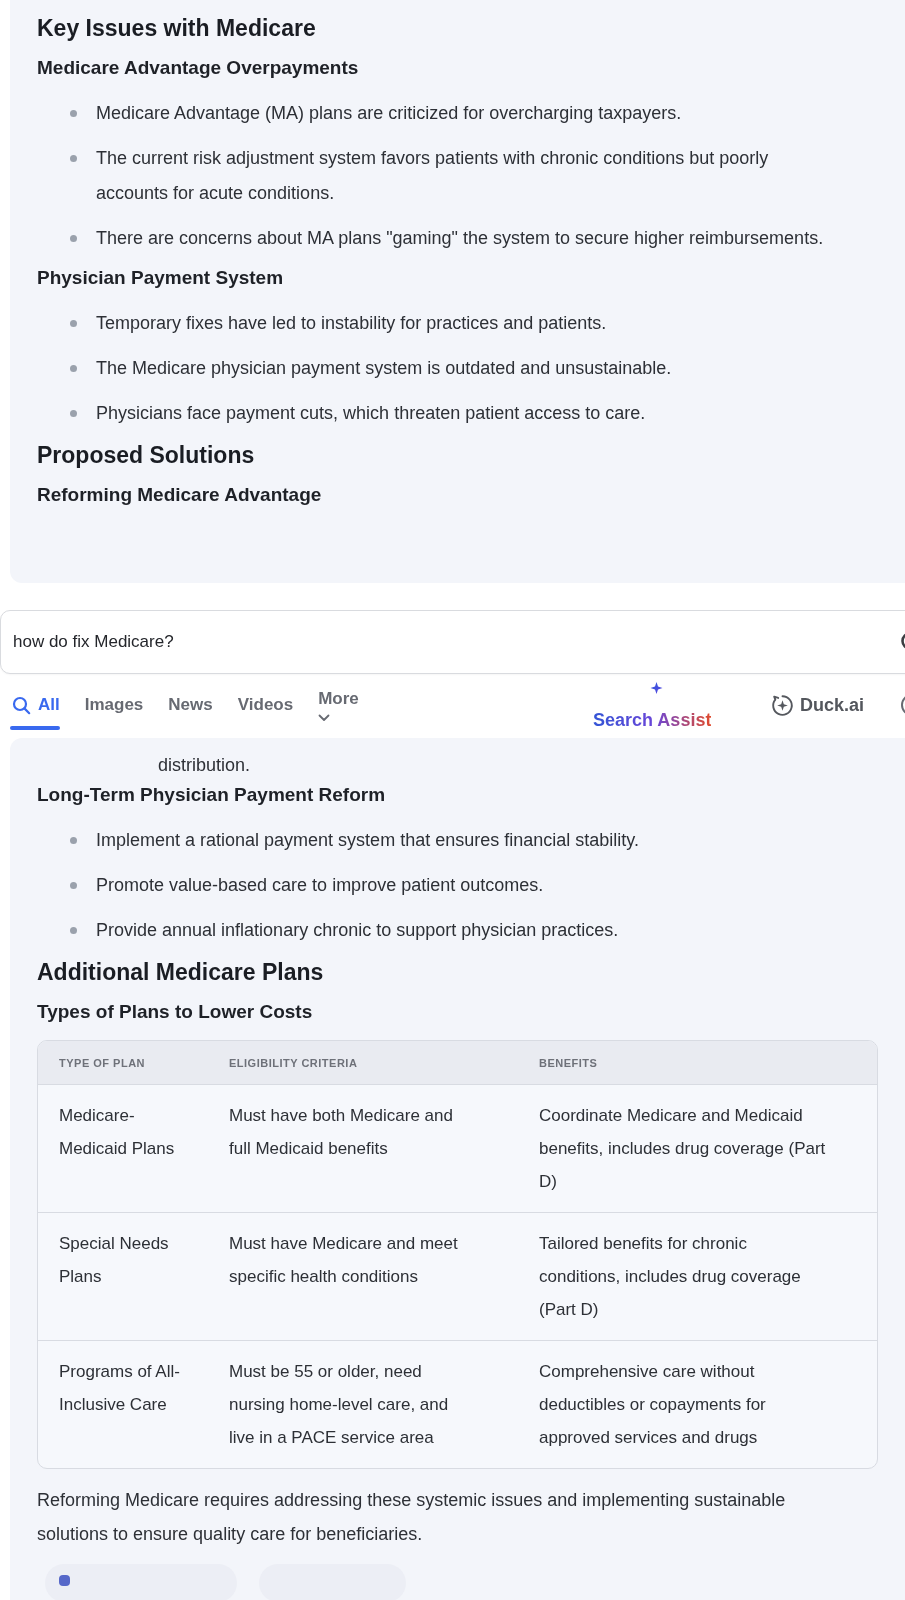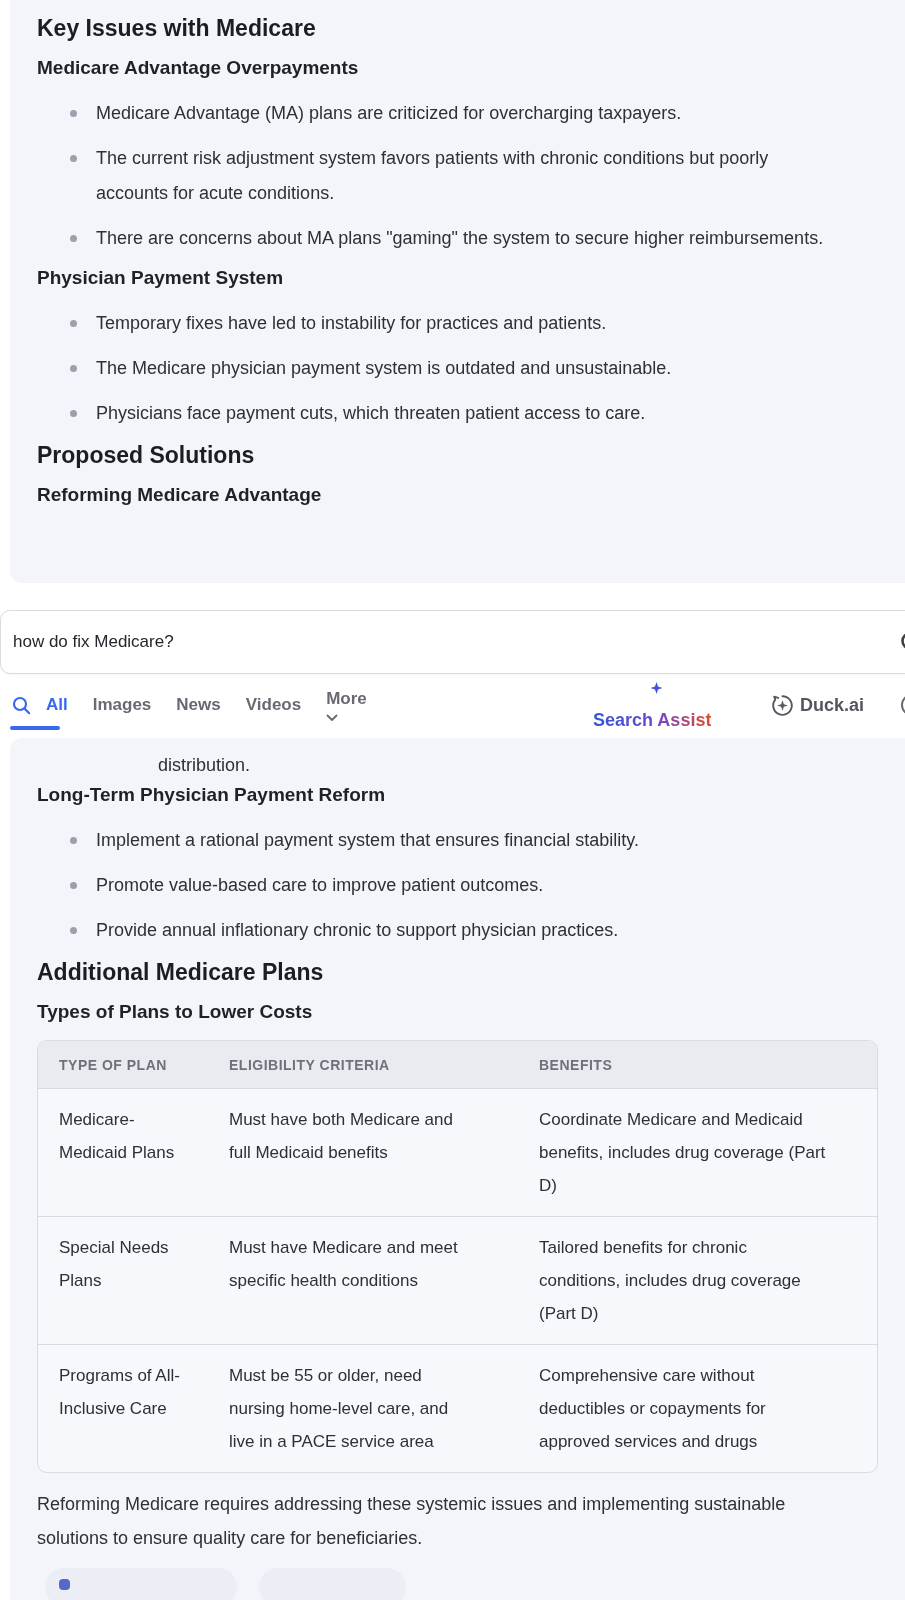--- a/index.html
+++ b/index.html
@@ -29,42 +29,42 @@
   .searchbar { position:absolute; left:0; top:610px; width:920px; height:64px;
     background:#ffffff; border:1px solid #d9dbdf; border-radius:10px;
     box-shadow:0 1px 2px rgba(0,0,0,0.04); display:flex; align-items:center; }
   .searchbar input { flex:1; border:none; outline:none; background:transparent;
     font-family:inherit; font-size:17px; color:#24262b; padding:0 0 0 12px; }
   .search-sliver { position:absolute; left:898px; top:19px; }
 
   
   .tabsrow { position:absolute; left:0; top:680px; width:905px; height:50px; background:#ffffff; }
   .tabs-left { position:absolute; left:12px; top:0; height:50px; display:flex; align-items:center; gap:25px; }
-  .tab-all-group { display:flex; align-items:center; gap:15px;text-align:center; }
+  .tab-all-group { display:flex; align-items:center; gap:7px;text-align:center; }
   .tab { font-size:17px; font-weight:600; color:#676a72; cursor:pointer; }
   .tab-active { color:#3969ef; font-weight:700; }
   .tab-more { display:flex; align-items:flex-start; gap:5px;flex-direction:column; }
   .tab-underline { position:absolute; left:10px; top:46px; width:50px; height:4px;
     border-radius:3px; background:#3969ef; }
   .search-assist { position:absolute; left:593px; top:0; height:50px; display:flex;
     align-items:center; gap:8px; cursor:pointer;flex-direction:column; }
   .sa-text { font-size:18px; font-weight:700;
     background:linear-gradient(90deg,#3355d6 0%,#6a46d8 52%,#e04a2c 100%);
     -webkit-background-clip:text; background-clip:text; color:transparent; }
   .duckai { position:absolute; left:771px; top:0; height:50px; display:flex;
     align-items:center; gap:6px; cursor:pointer; }
   .duckai-text { font-size:18px; font-weight:600; color:#53565c; }
   .tabs-sliver { position:absolute; left:898px; top:13px; }
 
   
   .table-card { margin-top:16px; width:841px; border:1px solid #d8dbe2; border-radius:10px;
     overflow:hidden; background:#f6f8fc; }
   table.plans { width:100%; border-collapse:separate; border-spacing:0; table-layout:fixed; }
   table.plans col.c1 { width:170px; } table.plans col.c2 { width:276px; } table.plans col.c3 { width:395px; }
-  table.plans th { background:#e9ebf1; text-align:left; font-size:14px; font-weight:700;
+  table.plans th { background:#e9ebf1; text-align:left; font-size:11px; font-weight:700;
     letter-spacing:0.5px; color:#6e7179; padding:16px 20px 15px 21px; }
   table.plans td { font-size:17px; line-height:33px; color:#2d3036; vertical-align:top;
     padding:14px 20px 14px 21px; border-top:1px solid #d8dbe2; }
   table.plans th.c3, table.plans td.c3 { padding-left:55px; padding-right:51px; }
 
   .closing { margin-top:14px; font-size:18px; line-height:34px; color:#2d3036; max-width:770px; }
 
   
   .pills { margin-top:13px; margin-left:8px; display:flex; gap:22px; }
   .pill { height:38px; background:#eceef5; border-radius:19px; position:relative; cursor:pointer; }

